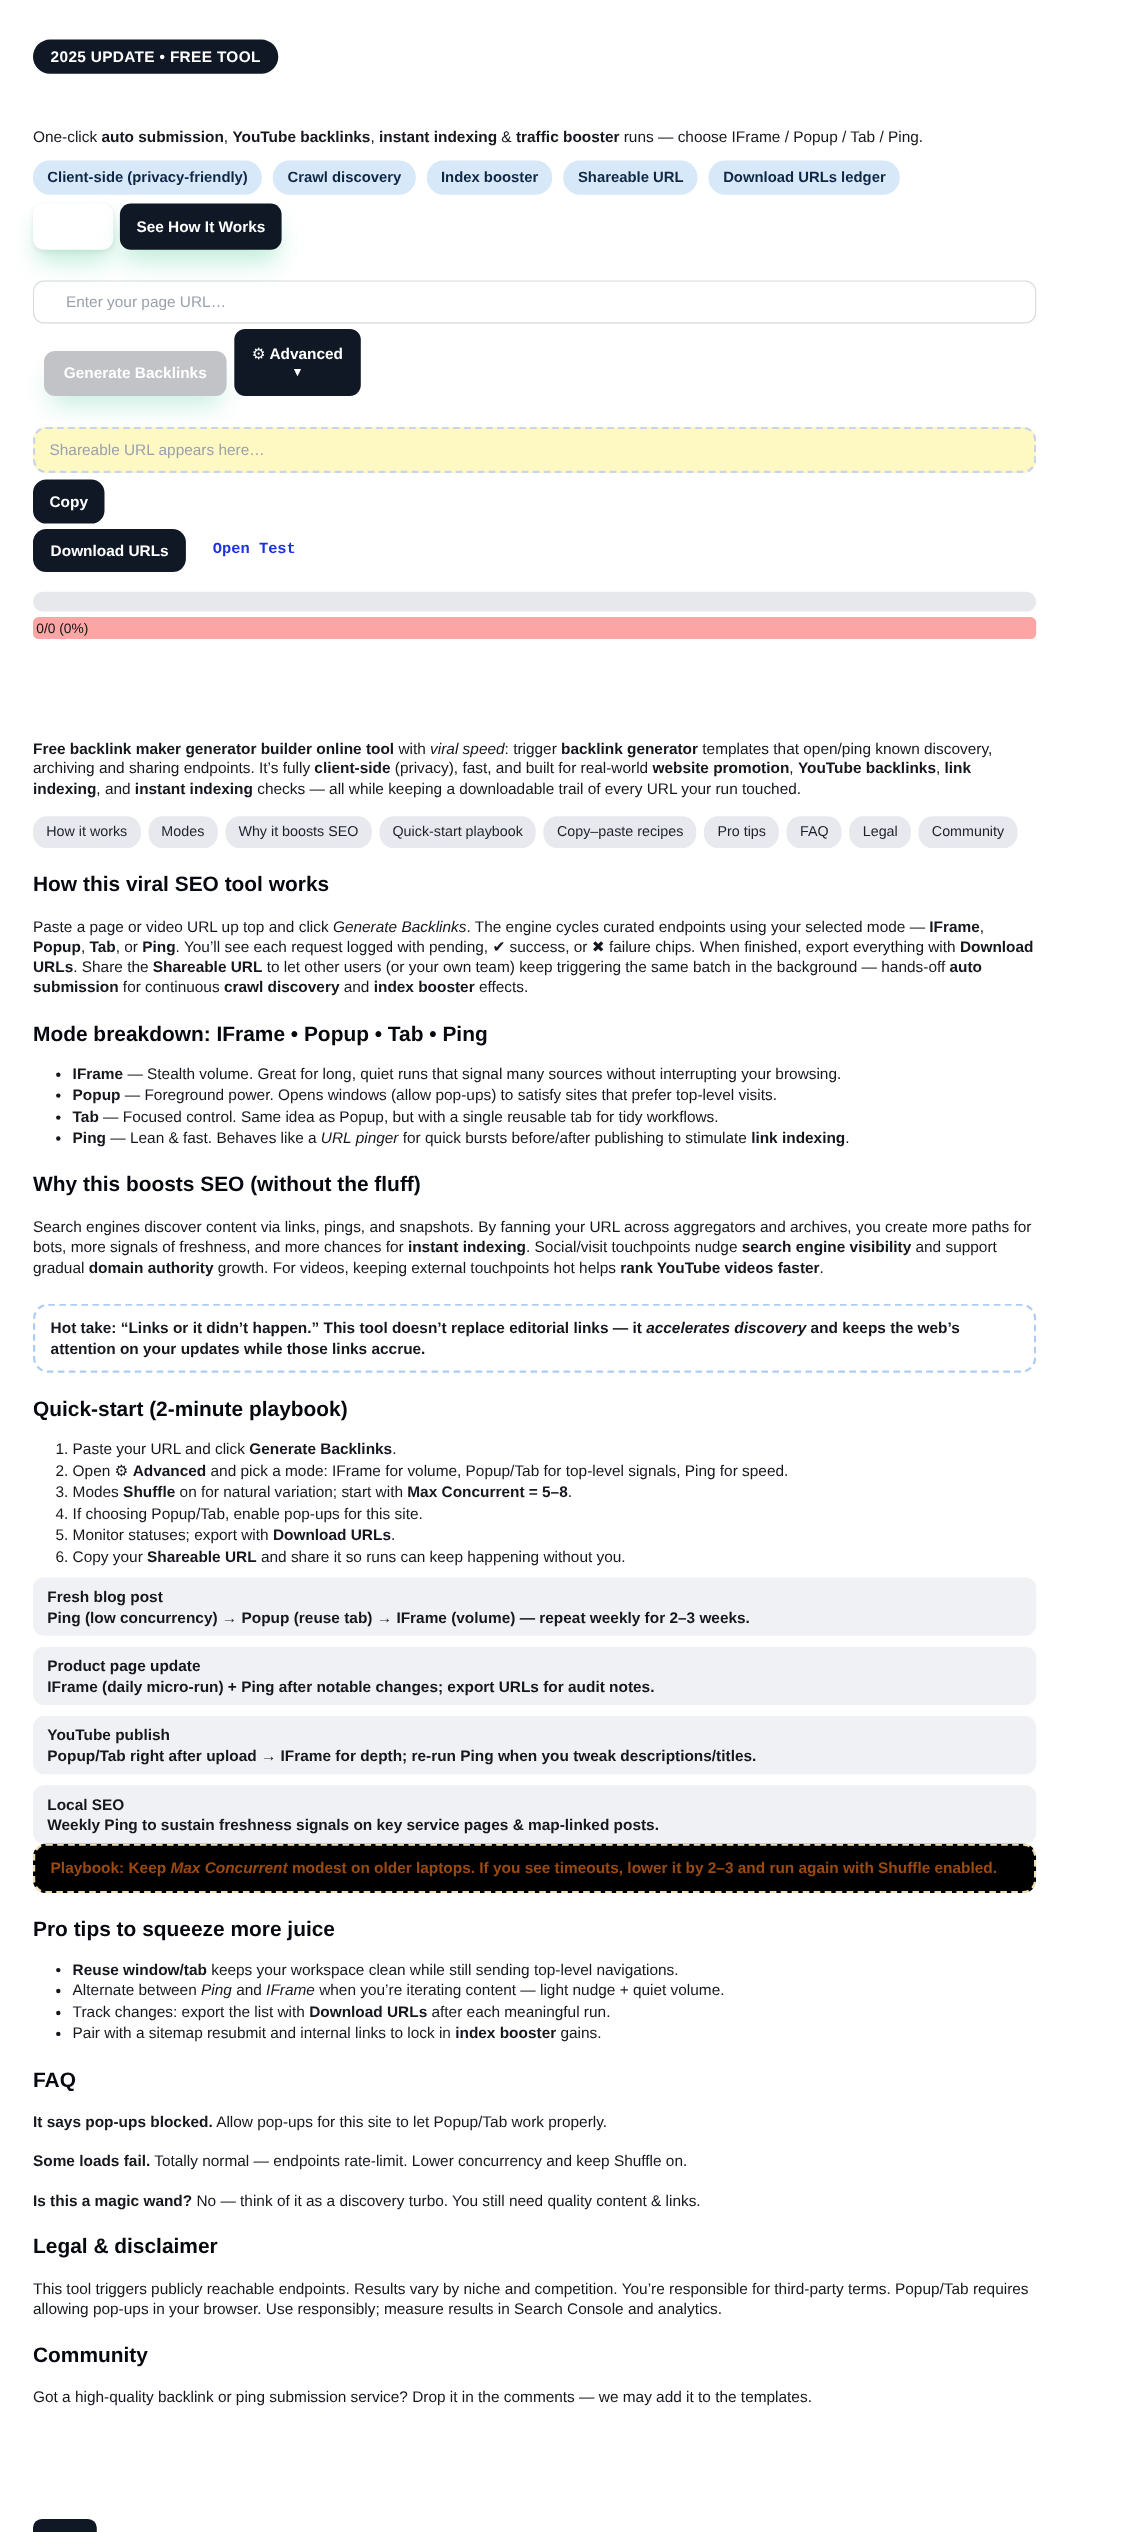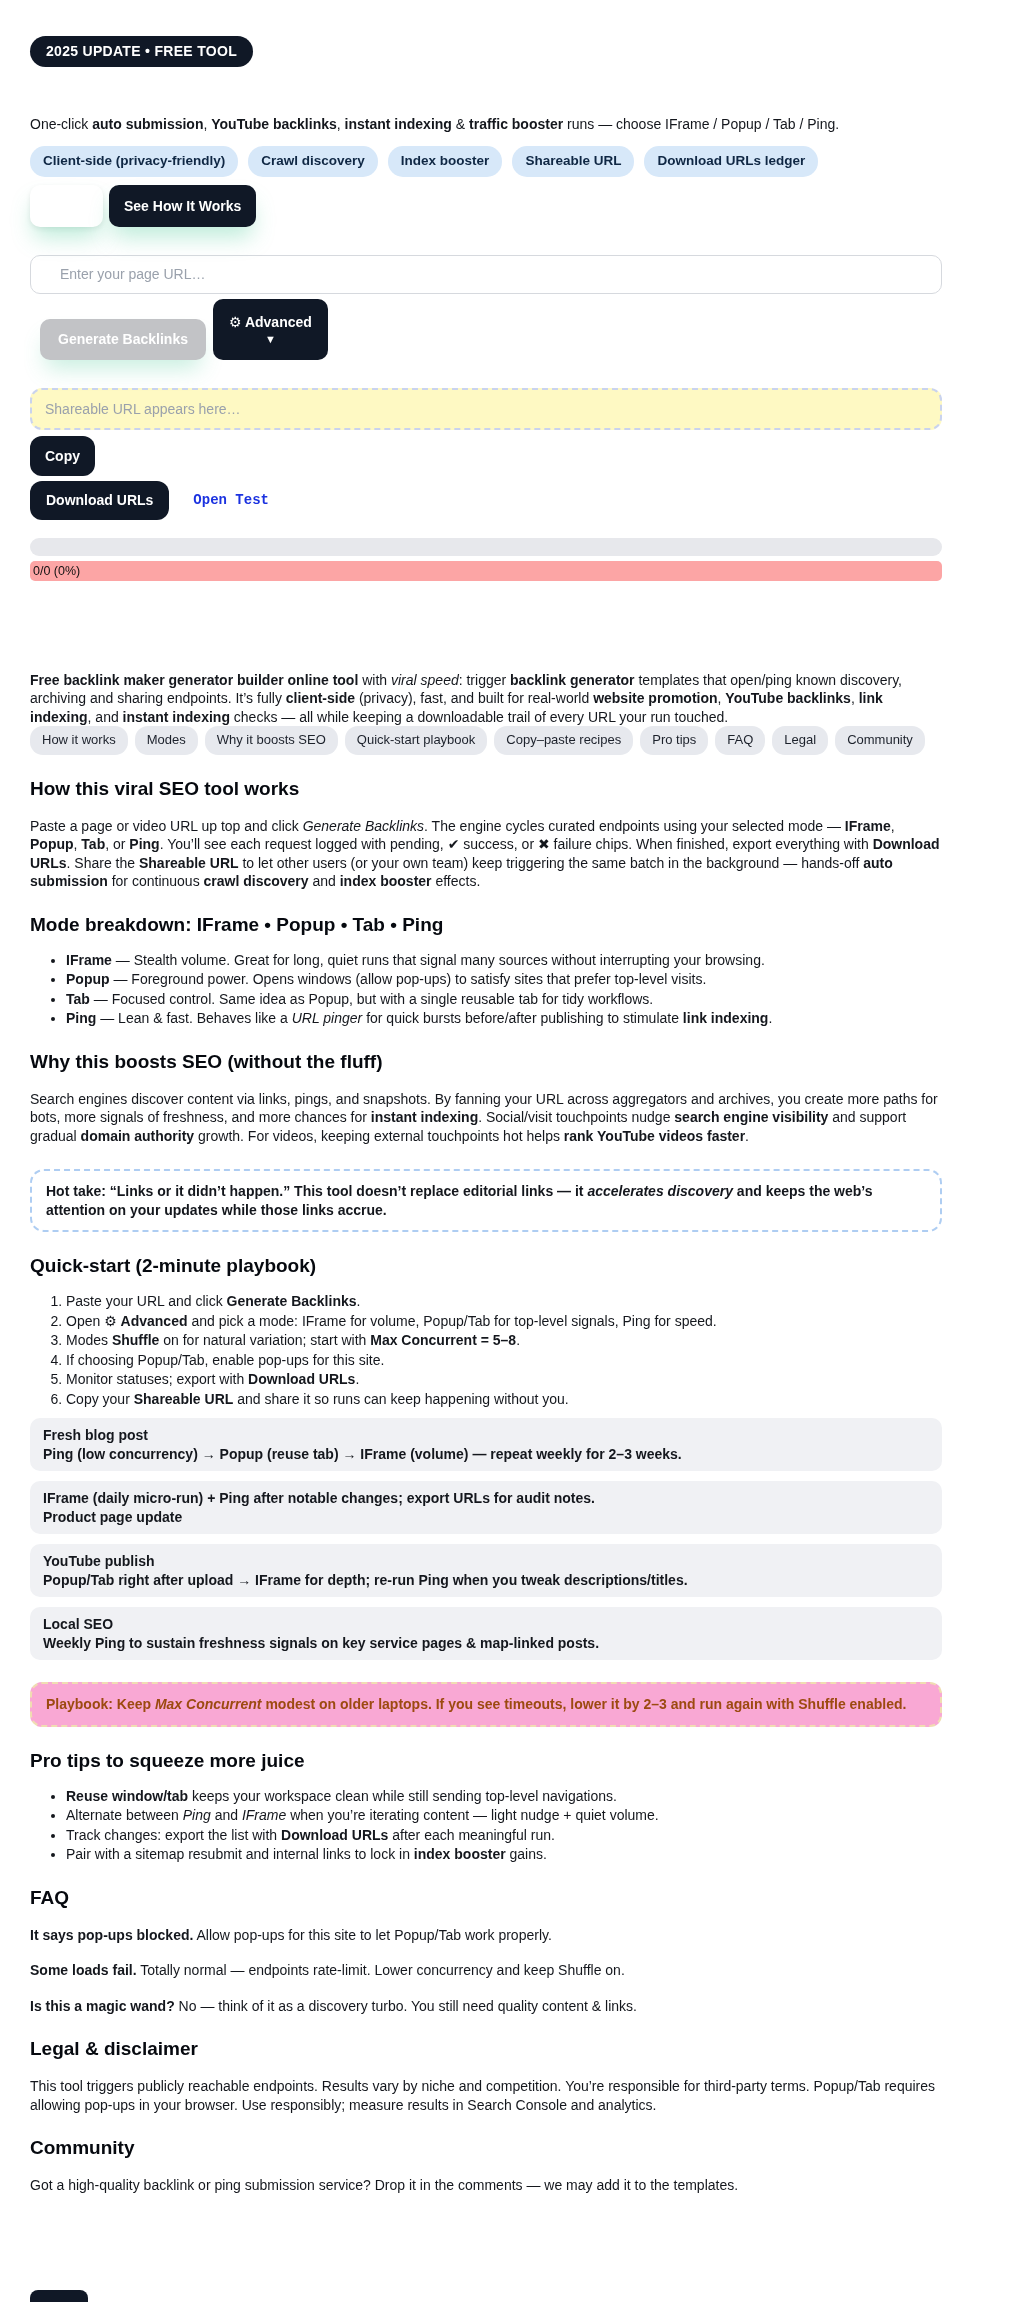--- a/index.html
+++ b/index.html
@@ -70,41 +70,41 @@
   .open-test { color:#1b32e0; font-weight:bold; font-size:14px; text-decoration:none; cursor:pointer;font-family:Liberation Mono, monospace; }
 
   .progress { margin-top:18px; height:18px; background:#e7e8ec; border-radius:9px; }
   .status {
     margin-top:5px; height:20px; background:#fca5a5; border-radius:5px;
     font-size:12.5px; line-height:20px; padding-left:3px; color:#111;
   }
 
   
   .lede2 { margin-top:90px; }
-  .navchips { display:flex; flex-wrap:wrap; gap:7px; }
+  .navchips { margin-top:16px; display:flex; flex-wrap:wrap; gap:7px; }
   .chip-gray {
     background:#e7e9ee; color:#1c212b; font-size:13px; padding:5px 12px;
     border-radius:13px; white-space:nowrap; text-decoration:none; cursor:pointer;
   }
   h2 { font-size:19px; line-height:23px; margin-top:22px; color:#06090f; }
   p.body { margin-top:17px; }
   ul.list, ol.list { margin-top:15px; padding-left:36px; }
   ul.list li, ol.list li { margin-bottom:1px; }
 
   .callout-blue {
     margin-top:24px; border:2px dashed #aecdf2; border-radius:14px;
     padding:11px 14px; font-weight:bold; background:#fff;
   }
   .card {
     margin-top:10px; background:#f0f1f4; border-radius:10px;
     padding:8px 13px; font-weight:bold;
   }
   .card:first-of-type { margin-top:18px; }
   .callout-amber {
-    margin-top:22px; background:#f9a8d4; border:2px dashed #f0ddb2;
+    background:#000000; border:2px dashed #f0ddb2;
     border-radius:12px; padding:11px 14px; color:#9c4a10; font-weight:bold;
   }
   .bottom-fragment {
     position:absolute; left:30px; bottom:0; width:58px; height:12px;
     background:#101826; border-radius:8px 8px 0 0; border:none; cursor:pointer;
   }
 </style>
 </head>
 <body>
 
@@ -189,22 +189,22 @@
       <li><span>If choosing Popup/Tab, enable pop-ups for this site.</span></li>
       <li><span>Monitor statuses; export with </span><span class="b">Download URLs</span><span>.</span></li>
       <li><span>Copy your </span><span class="b">Shareable URL</span><span> and share it so runs can keep happening without you.</span></li>
     </ol>
 
     <div class="card">
       <div>Fresh blog post</div>
       <div>Ping (low concurrency) → Popup (reuse tab) → IFrame (volume) — repeat weekly for 2–3 weeks.</div>
     </div>
     <div class="card">
+      <div>Product page update</div>
       <div>IFrame (daily micro-run) + Ping after notable changes; export URLs for audit notes.</div>
-      <div>Product page update</div>
     </div>
     <div class="card">
       <div>YouTube publish</div>
       <div>Popup/Tab right after upload → IFrame for depth; re-run Ping when you tweak descriptions/titles.</div>
     </div>
     <div class="card">
       <div>Local SEO</div>
       <div>Weekly Ping to sustain freshness signals on key service pages &amp; map-linked posts.</div>
     </div>
 

